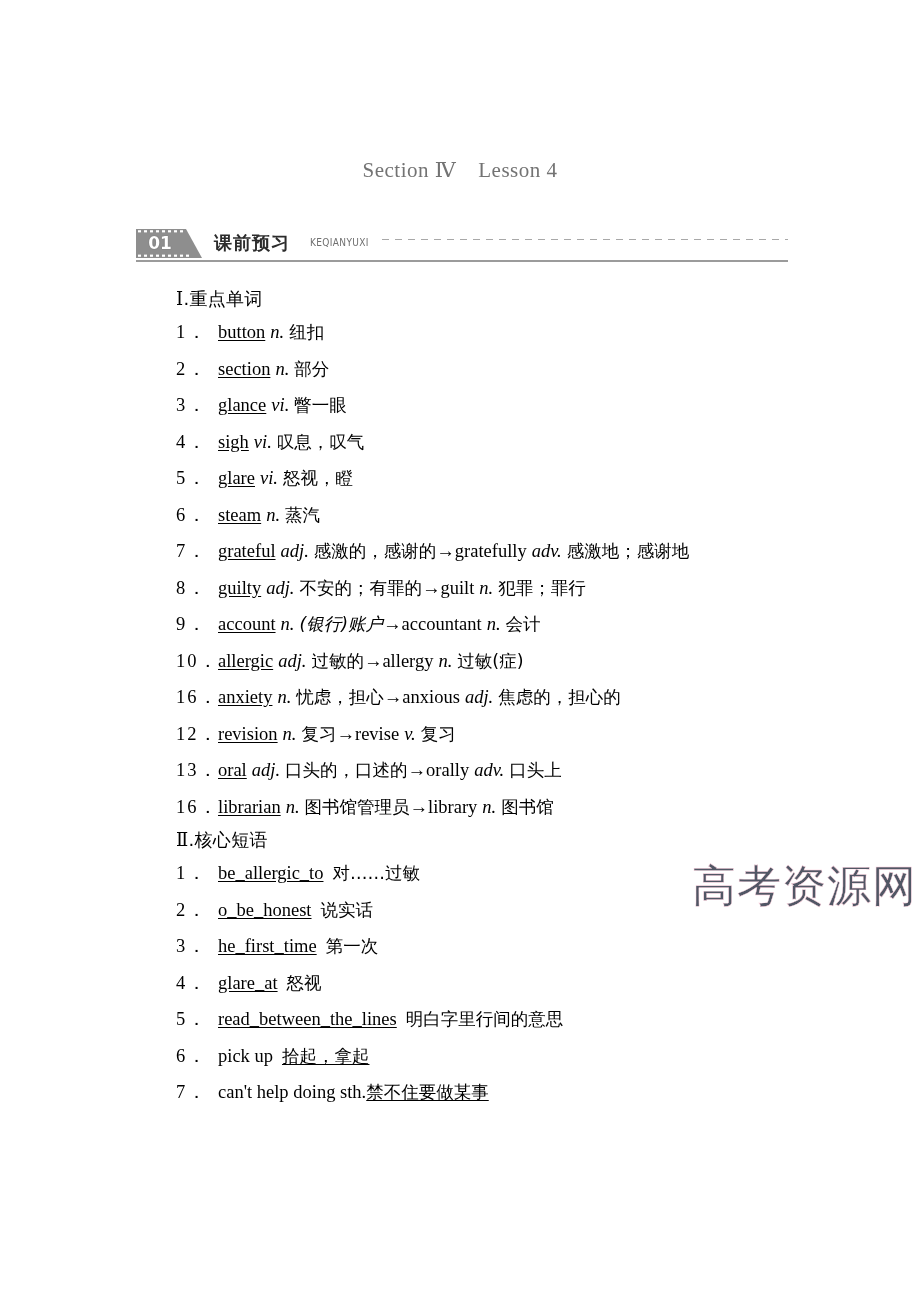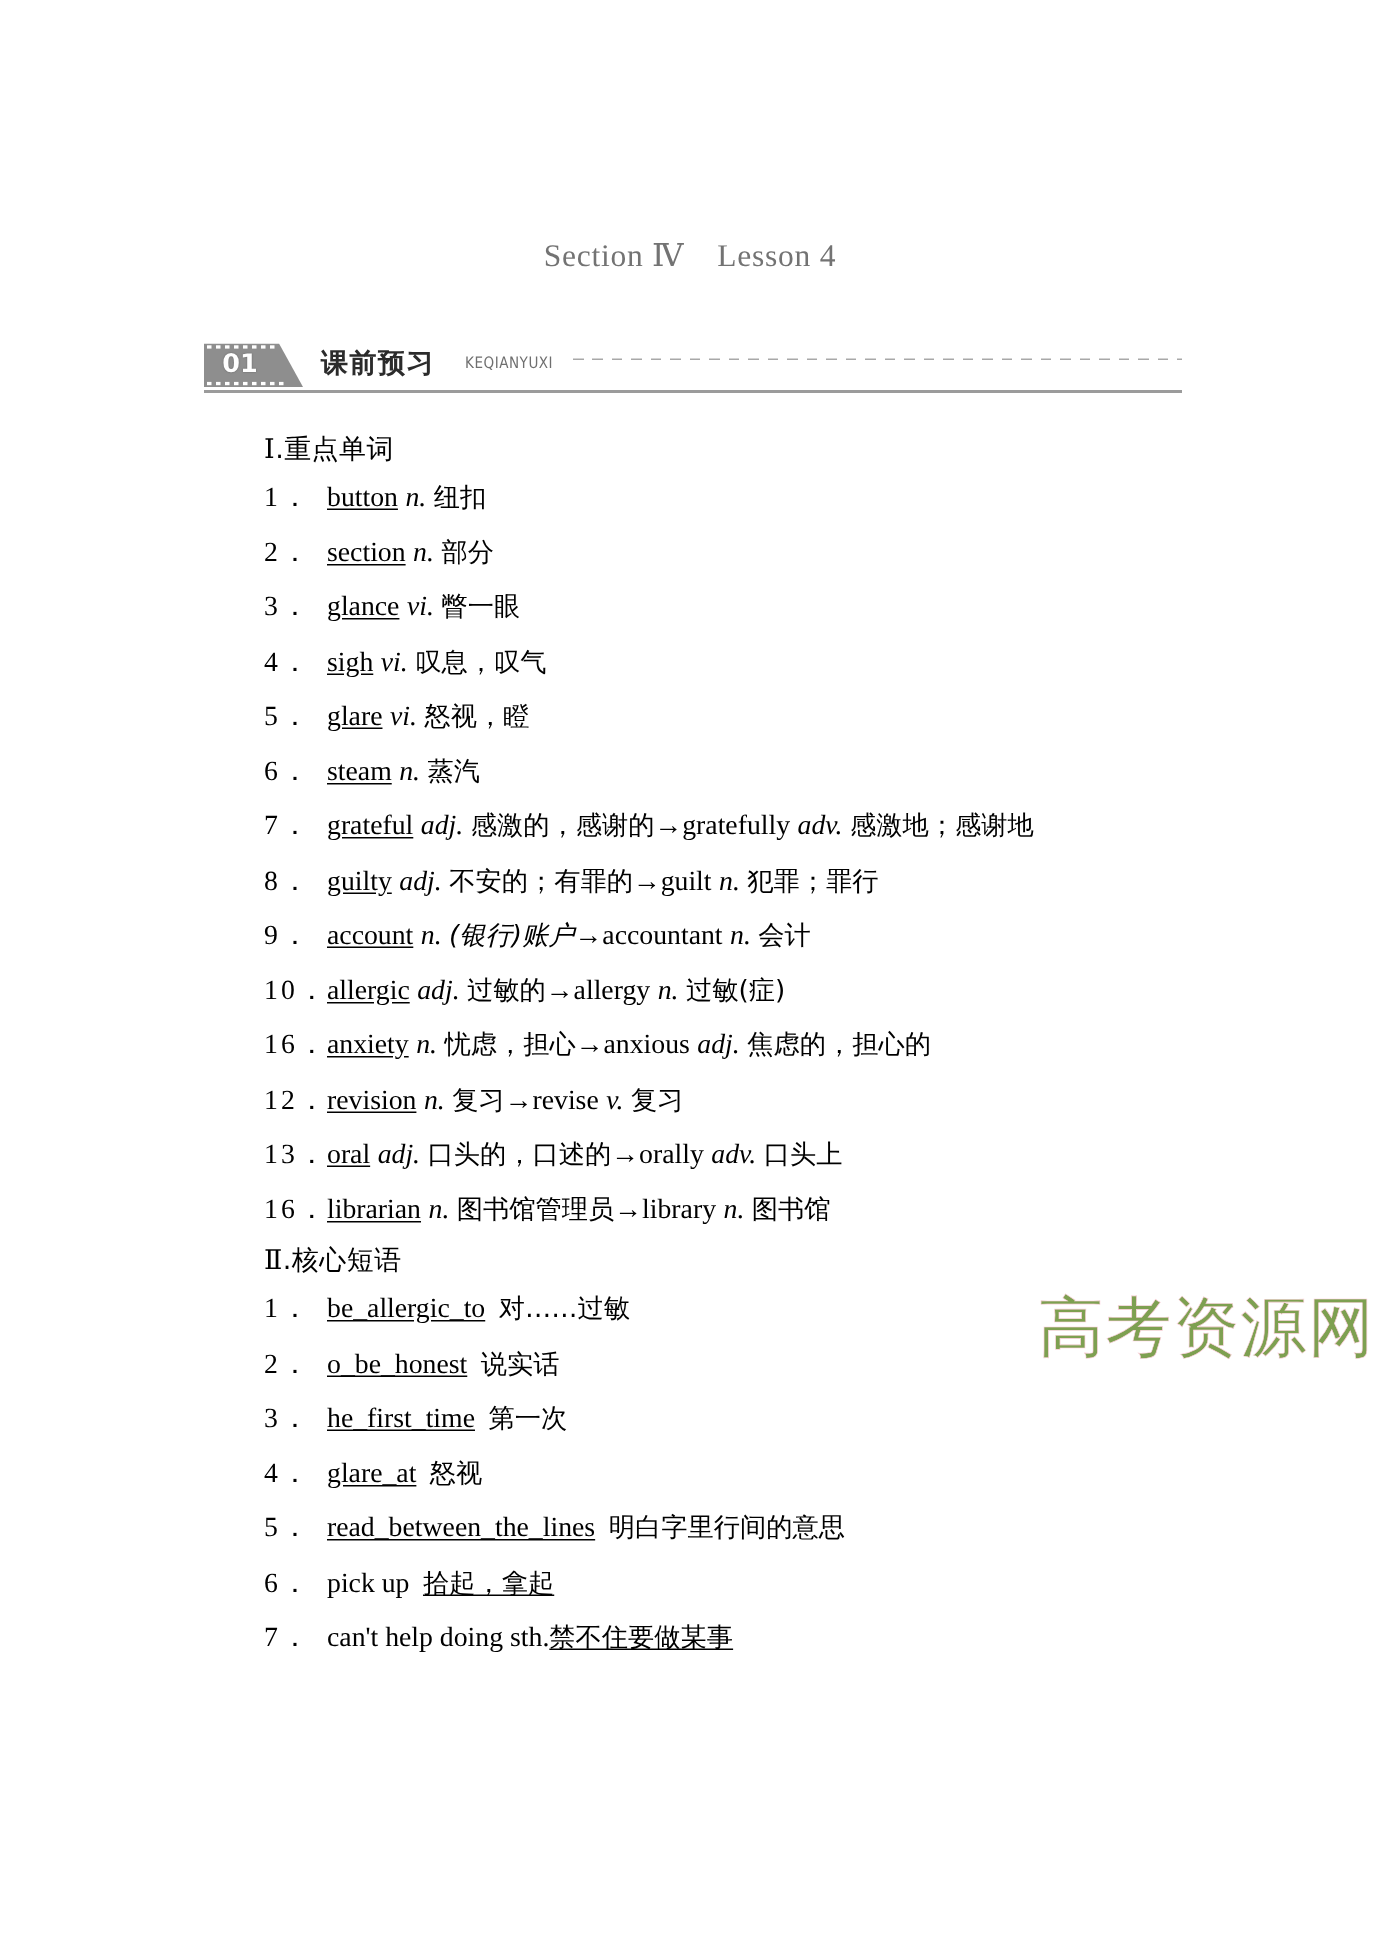--- a/index.html
+++ b/index.html
@@ -164,21 +164,21 @@
   .watermark {
     position: absolute;
     left: 692px;
     top: 848px;
     width: 200px;
     height: 76px;
     font-family: "DejaVu Sans", sans-serif;
     font-size: 44px;
     line-height: 76px;
     letter-spacing: 1px;
-    color: #4d7c0f;
+    color: #0f172a;
     opacity: 0.72;
     white-space: nowrap;
     -webkit-text-stroke: 0.4px #ffc2d4;
     pointer-events: none;
     user-select: none;
   }
 </style>
 </head>
 <body>
 

